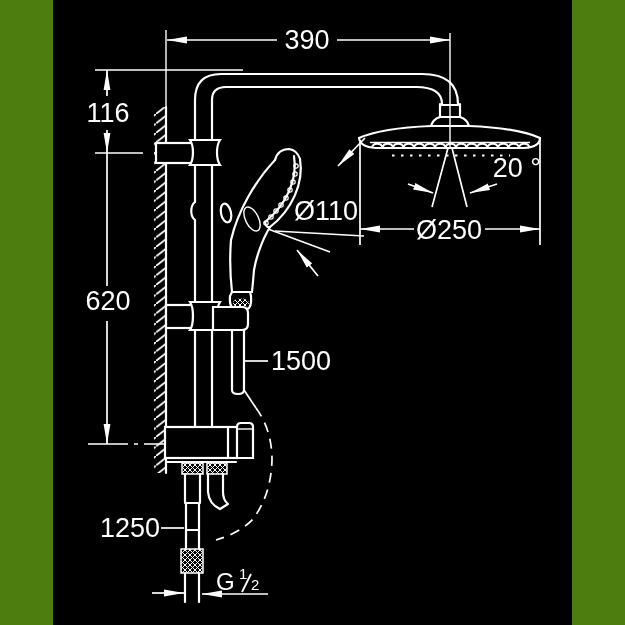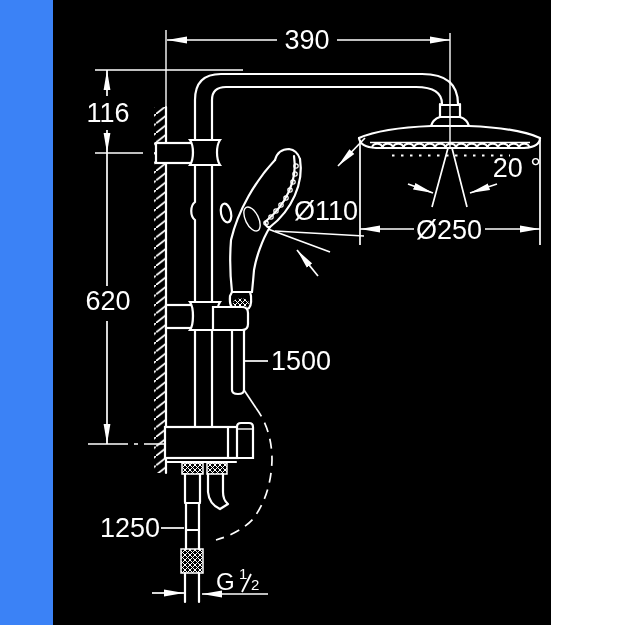--- a/index.html
+++ b/index.html
@@ -1,16 +1,16 @@
 <!DOCTYPE html>
 <html><head>
 <meta charset="utf-8">
 <style>
   html,body{margin:0;padding:0;background:#ffffff;}
-  .stage{position:relative;width:551px;height:625px;background:#3b82f6;overflow:hidden;}
+  .stage{position:relative;width:625px;height:625px;background:#4d7c0f;overflow:hidden;}
   svg{display:block;}
   .dim-text{font-family:"Liberation Sans", sans-serif;font-size:27px;fill:#ffffff;}
   .thread-text{font-family:"Liberation Sans", sans-serif;font-size:24px;fill:#ffffff;}
   .thread-frac{font-family:"Liberation Sans", sans-serif;font-size:15px;fill:#ffffff;}
   .outline{stroke:#ffffff;stroke-width:2.2;fill:none;stroke-linecap:round;}
   .outline-f{stroke:#ffffff;stroke-width:2.2;fill:#000000;}
   .dimline{stroke:#ffffff;stroke-width:1.7;fill:none;}
   .thin{stroke:#ffffff;stroke-width:1.4;fill:none;}
 </style>
 </head>

